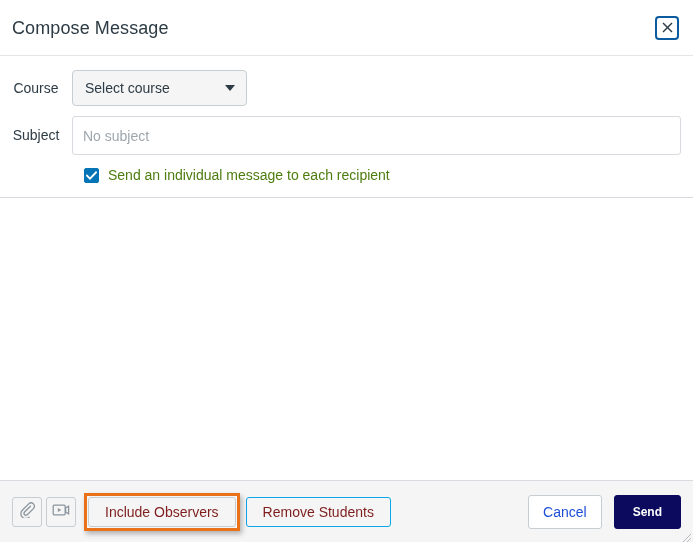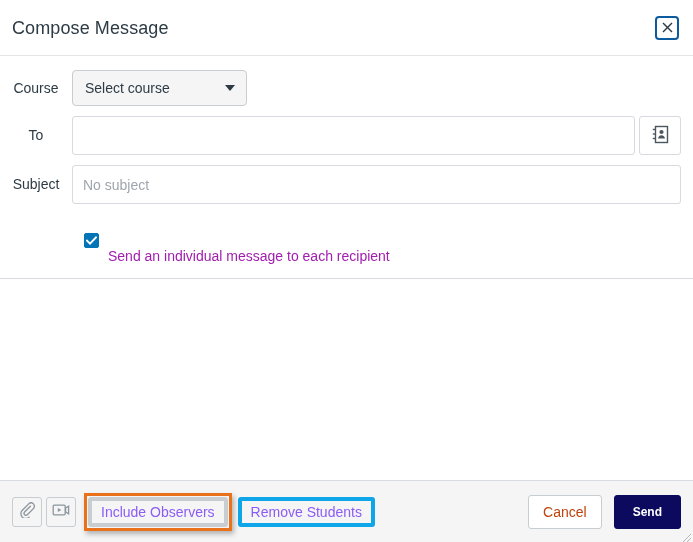--- a/index.html
+++ b/index.html
@@ -176,23 +176,22 @@
     border-radius: 2px;
     display: flex;
     align-items: center;
     justify-content: center;
     cursor: pointer;
   }
   .cb svg { display: block; }
   .cb-label {
     margin-left: 9px;
     font-size: 14px;
-    color: #a21caf;
-    cursor: pointer;
-    margin-top: 32px;
+    color: #4d7c0f;
+    cursor: pointer;
   }
 
   
   .modal-body {
     flex: 1 1 auto;
     background: #ffffff;
     border-bottom: 1px solid #d7dade;
   }
 
   
@@ -218,27 +217,27 @@
     border-radius: 3px;
     background: #f5f5f5;
     display: flex;
     align-items: center;
     justify-content: center;
     cursor: pointer;
     padding: 0;
   }
   .text-btn {
     height: 30px;
-    border: 4px solid #0ea5e9;
-    border-radius: 3px;
-    background: #f5f5f5;
-    font-family: "Liberation Sans", sans-serif;
-    font-size: 14px;
-    color: #8b5cf6;
-    padding: 0 9px;
+    border: 1px solid #0ea5e9;
+    border-radius: 3px;
+    background: #f5f5f5;
+    font-family: "Liberation Sans", sans-serif;
+    font-size: 14px;
+    color: #7f1d1d;
+    padding: 0 16px;
     cursor: pointer;
     white-space: nowrap;
   }
   .highlight-wrap {
     position: relative;
     display: inline-flex;
     border: 3px solid #e8711a;
     padding: 1px;
     margin: 0 2px 0 4px;
     box-shadow: 2px 3px 5px rgba(0,0,0,0.28);
@@ -254,21 +253,21 @@
     gap: 12px;
   }
   .btn-cancel {
     height: 34px;
     min-width: 67px;
     border: 1px solid #c7cdd1;
     border-radius: 3px;
     background: #ffffff;
     font-family: "Liberation Sans", sans-serif;
     font-size: 14px;
-    color: #c2410c;
+    color: #1d4ed8;
     padding: 0 14px;
     cursor: pointer;
   }
   .btn-send {
     height: 34px;
     min-width: 67px;
     border: 1px solid #0b0a5e;
     border-radius: 3px;
     background: #0b0a5e;
     font-family: "Liberation Sans", sans-serif;
@@ -311,38 +310,20 @@
       <div class="field-area">
         <div class="select-wrap">
           <select class="course-select">
             <option>Select course</option>
           </select>
           <span class="select-arrow"></span>
         </div>
       </div>
     </div>
 
-    <div class="form-row">
-      <div class="form-label">To</div>
-      <div class="field-area">
-        <input class="to-input" type="text" placeholder="" style="">
-        <button class="addr-book-btn" aria-label="Address Book">
-          <span>
-            <svg width="17" height="19" viewBox="0 0 17 19" aria-hidden="true">
-              <rect x="3.5" y="1.5" width="12" height="16" fill="#ffffff" stroke="#4a5660" stroke-width="1.4"></rect>
-              <line x1="0.8" y1="4.5" x2="4" y2="4.5" stroke="#4a5660" stroke-width="1.4"></line>
-              <line x1="0.8" y1="9" x2="4" y2="9" stroke="#4a5660" stroke-width="1.4"></line>
-              <line x1="0.8" y1="13.5" x2="4" y2="13.5" stroke="#4a5660" stroke-width="1.4"></line>
-              <circle cx="9.5" cy="7" r="2.1" fill="#4a5660"></circle>
-              <path d="M6.1 13.6c0-2 1.5-3.3 3.4-3.3s3.4 1.3 3.4 3.3z" fill="#4a5660"></path>
-            </svg>
-          </span>
-        </button>
-      </div>
-    </div>
 
     <div class="form-row">
       <div class="form-label">Subject</div>
       <div class="field-area">
         <input class="subject-input" type="text" placeholder="No subject" style="">
       </div>
     </div>
 
     <div class="checkbox-row">
       <span class="cb" role="checkbox" aria-checked="true">

